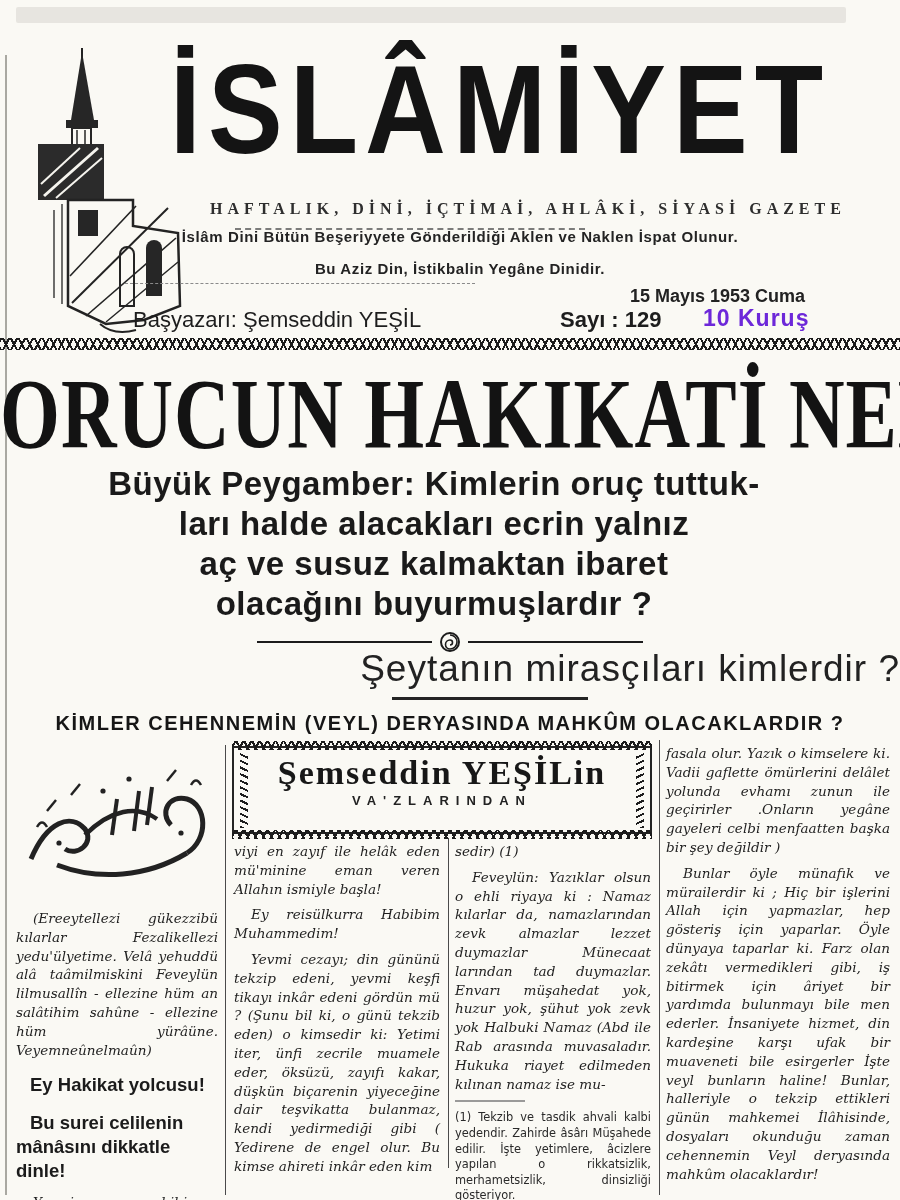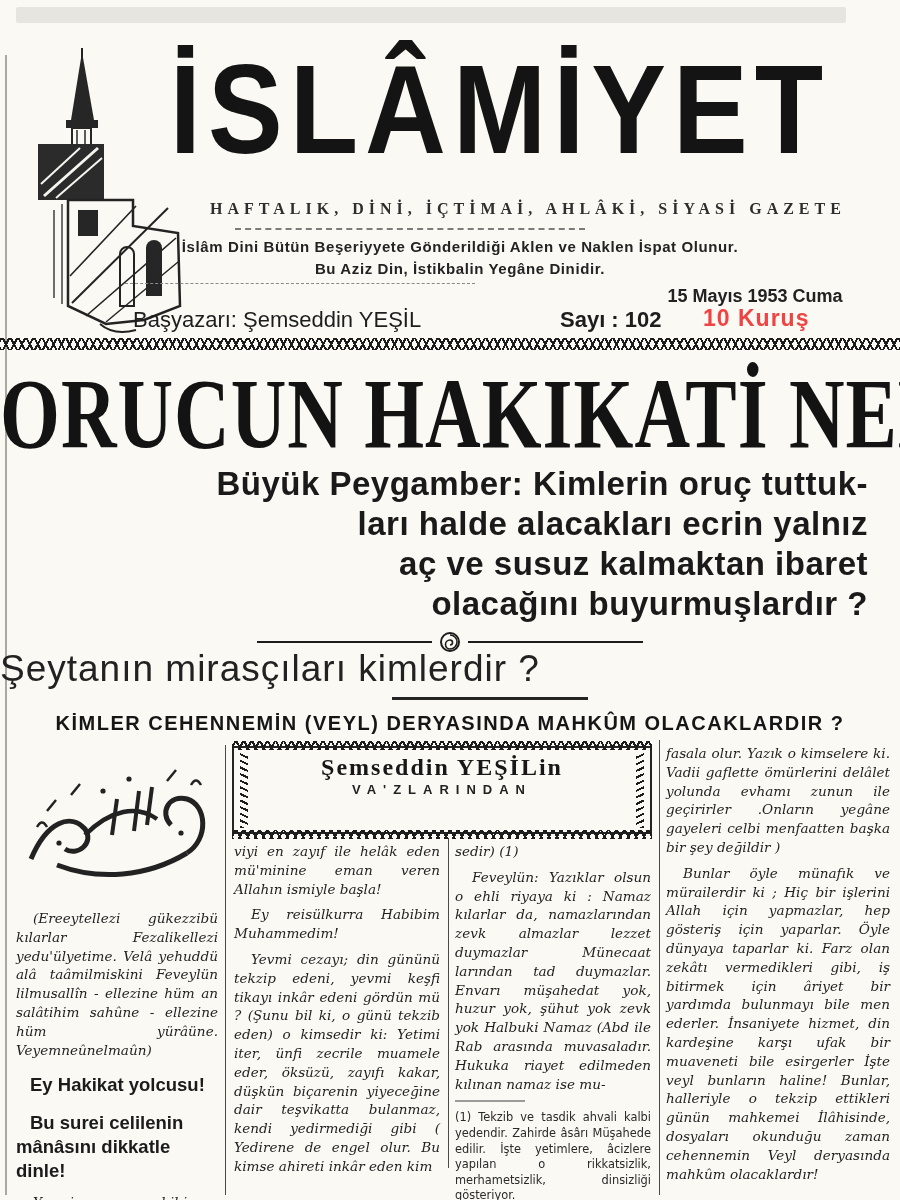--- a/index.html
+++ b/index.html
@@ -30,50 +30,50 @@
   .mast-subtitle{
     position:absolute;left:210px;top:200px;width:560px;
     text-align:center;
     font-family:"Liberation Serif", serif;
     font-weight:600;font-size:16px;letter-spacing:5px;color:#2e2e2e;
     white-space:nowrap;
   }
   .rule-a{position:absolute;left:235px;top:228px;width:350px;border-top:2px dashed #5d5d5d;opacity:.8;}
   .motto{position:absolute;left:150px;width:620px;text-align:center;
     font-weight:bold;font-size:15px;letter-spacing:.6px;color:#232323;white-space:nowrap;}
-  .motto.l1{top:238px;}
+  .motto.l1{top:228px;}
   .motto.l2{top:260px;}
   .rule-b{position:absolute;left:125px;top:283px;width:350px;border-top:1px dashed #8a8a8a;}
-  .mast-date{position:absolute;left:630px;top:286px;width:250px;text-align:center;
+  .mast-date{position:absolute;left:630px;top:286px;width:250px;text-align:left;
     font-weight:bold;font-size:18px;color:#222;white-space:nowrap;}
   .mast-editor{position:absolute;left:133px;top:307px;font-weight:normal;font-size:22px;color:#1d1d1d;white-space:nowrap;}
   .mast-issue{position:absolute;left:560px;top:307px;font-weight:bold;font-size:22px;color:#1d1d1d;white-space:nowrap;}
-  .mast-price{position:absolute;left:703px;top:305px;font-weight:bold;font-size:23px;letter-spacing:1px;color:#ef4444;white-space:nowrap;}
+  .mast-price{position:absolute;left:703px;top:305px;font-weight:bold;font-size:23px;letter-spacing:1px;color:#6d28d9;white-space:nowrap;}
 
   .rope{
     background:
       repeating-linear-gradient(62deg,#1c1c1c 0 2px,transparent 2px 7px),
       repeating-linear-gradient(-62deg,#1c1c1c 0 2px,transparent 2px 7px);
   }
   .rope-h1{position:absolute;left:0;top:338px;width:900px;height:12px;}
 
   
   .main-head{position:absolute;left:0;top:356px;width:900px;height:110px;text-align:center;}
   .main-head span{
     display:inline-block;
     font-family:"Liberation Serif", serif;font-weight:bold;
     font-size:77px;letter-spacing:1px;white-space:nowrap;
     transform:scale(1.0,1.3);transform-origin:top center;color:#131313;
   }
-  .sub-head{position:absolute;left:0;top:464px;width:868px;text-align:right;
+  .sub-head{position:absolute;left:0;top:464px;width:868px;text-align:center;
     font-weight:bold;font-size:33px;line-height:40px;letter-spacing:.5px;color:#1a1a1a;}
   .ornament{position:absolute;left:0;top:630px;width:900px;display:flex;align-items:center;justify-content:center;}
   .ornament .bar{width:175px;height:2px;background:#1c1c1c;}
   .ornament svg{margin:0 6px;}
-  .question{position:absolute;left:0;top:648px;width:900px;text-align:left;
+  .question{position:absolute;left:0;top:648px;width:900px;text-align:right;
     font-family:"Liberation Sans", sans-serif;font-weight:normal;
     font-size:37px;letter-spacing:1px;color:#222;}
   .q-underline{position:absolute;left:392px;top:697px;width:196px;height:3px;background:#242424;}
   .kicker{position:absolute;left:0;top:712px;width:900px;text-align:center;
     font-weight:bold;font-size:20px;letter-spacing:1.5px;color:#161616;white-space:nowrap;}
 
   
   .vsep{position:absolute;width:1px;background:#4a4a4a;}
   .vs1{left:225px;top:745px;height:450px;}
   .vs2{left:448px;top:838px;height:330px;}
@@ -83,21 +83,21 @@
     position:absolute;left:232px;top:746px;width:420px;height:88px;
     border:2px solid #242424;background:#faf9f4;box-sizing:border-box;
   }
   .sermon-box .rope-top{position:absolute;left:-2px;top:-7px;width:420px;height:9px;}
   .sermon-box .rope-bottom{position:absolute;left:-2px;bottom:-7px;width:420px;height:9px;}
   .sermon-box .rope-left{position:absolute;left:6px;top:4px;width:8px;height:76px;
     background:repeating-linear-gradient(25deg,#1c1c1c 0 2px,transparent 2px 6px);}
   .sermon-box .rope-right{position:absolute;right:6px;top:4px;width:8px;height:76px;
     background:repeating-linear-gradient(-25deg,#1c1c1c 0 2px,transparent 2px 6px);}
   .sermon-title{margin:6px 0 0 0;text-align:center;
-    font-family:"Liberation Serif", serif;font-weight:bold;font-size:24px;letter-spacing:2px;color:#171717;}
+    font-family:"Liberation Serif", serif;font-weight:bold;font-size:34px;letter-spacing:2px;color:#171717;}
   .sermon-sub{margin:1px 0 0 0;text-align:center;
     font-weight:bold;font-size:13px;letter-spacing:7px;color:#222;}
 
   .col{position:absolute;
     font-family:"DejaVu Serif", serif;font-style:italic;
     font-size:13.6px;line-height:18.8px;text-align:justify;color:#1f1f1f;}
   .col p{margin:0 0 7px 0;text-indent:17px;}
   .col p.noindent{text-indent:0;}
   .col1{left:16px;top:755px;width:202px;}
   .col1 .calligraphy{display:block;margin:0 auto 14px auto;}
@@ -147,21 +147,21 @@
   <h1 class="masthead-title">İSLÂMİYET</h1>
 
   <div class="mast-subtitle">HAFTALIK, DİNİ, İÇTİMAİ, AHLÂKİ, SİYASİ GAZETE</div>
   <div class="rule-a"></div>
   <div class="motto l1">İslâm Dini Bütün Beşeriyyete Gönderildiği Aklen ve Naklen İspat Olunur.</div>
   <div class="motto l2">Bu Aziz Din, İstikbalin Yegâne Dinidir.</div>
   <div class="rule-b"></div>
 
   <div class="mast-date">15 Mayıs 1953 Cuma</div>
   <div class="mast-editor">Başyazarı:  Şemseddin YEŞİL</div>
-  <div class="mast-issue">Sayı : 102</div>
+  <div class="mast-issue">Sayı : 129</div>
   <div class="mast-price">10 Kuruş</div>
 
   <div class="rope rope-h1"></div>
 
   <div class="main-head">
     <span>ORUCUN HAKIKATİ NEDİR ?</span>
   </div>
   <div class="sub-head">
     <div>Büyük Peygamber: Kimlerin oruç tuttuk-</div>
     <div>ları halde alacakları ecrin yalnız</div>

